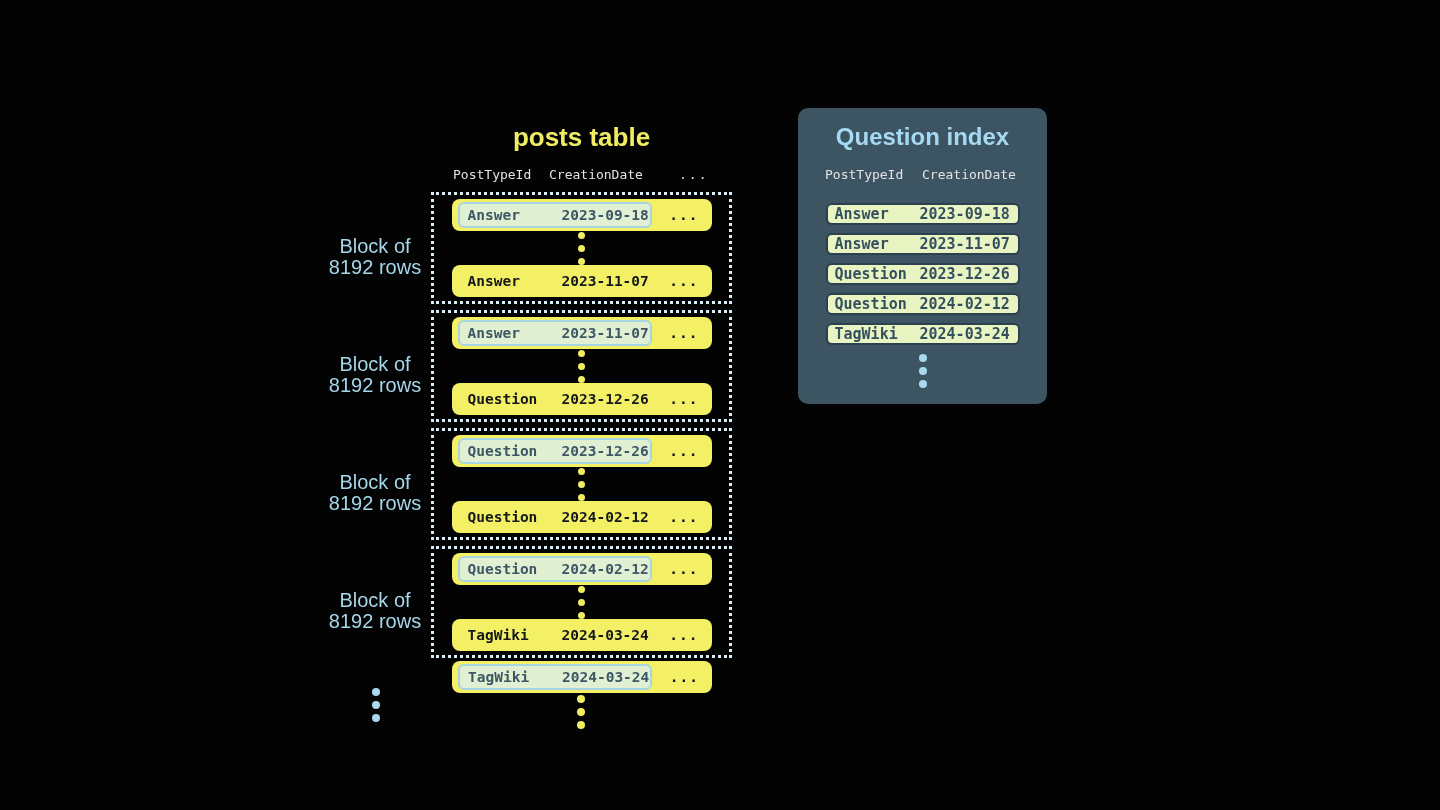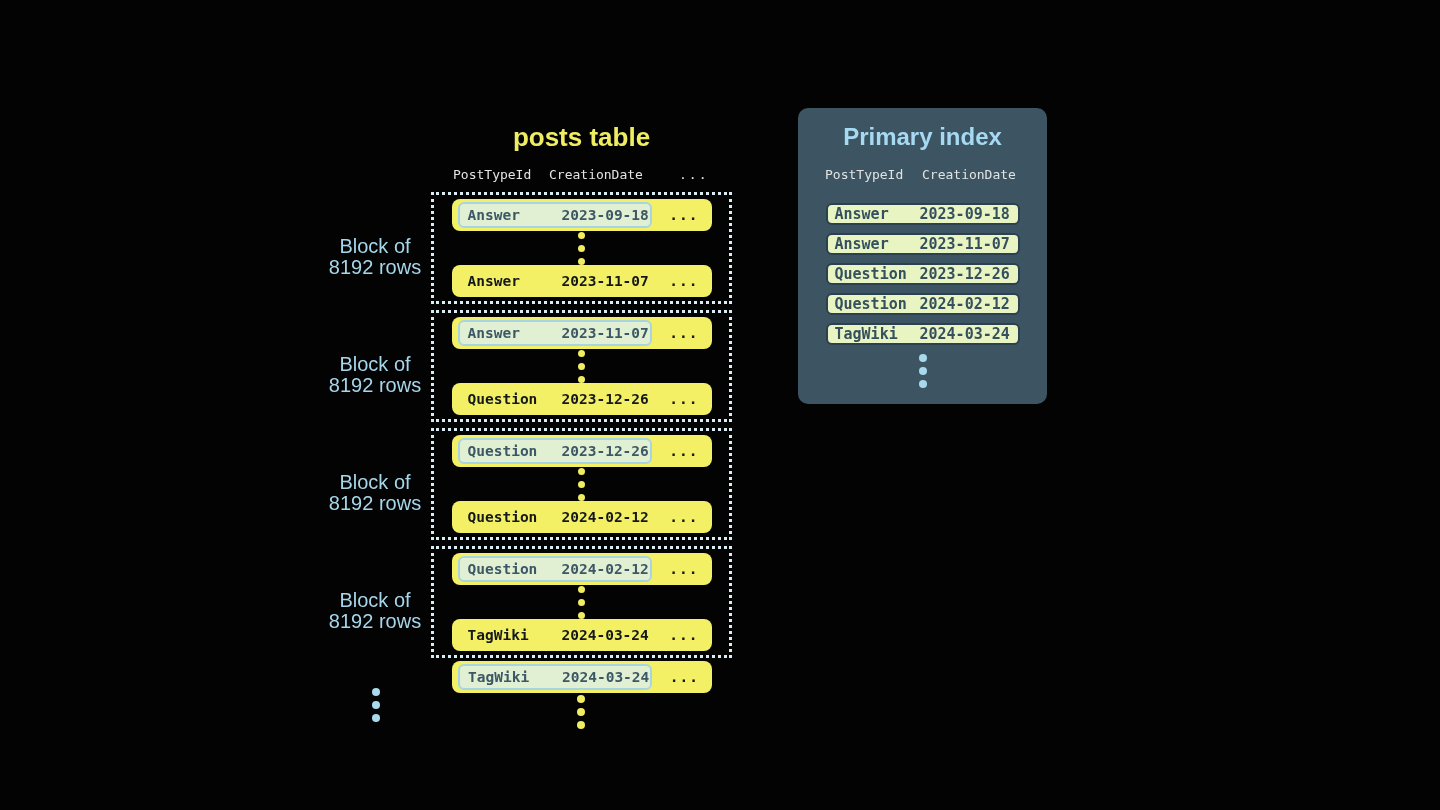--- a/index.html
+++ b/index.html
@@ -237,21 +237,21 @@
       <i></i>
       <i></i>
     </div>
   <div class="dots abs blue tail-blue">
       <i></i>
       <i></i>
       <i></i>
     </div>
 
   <div class="panel">
-    <div class="panel-title">Primary index</div>
+    <div class="panel-title">Question index</div>
     <div class="panel-header mono">
       <span class="h-col0">PostTypeId</span>
       <span class="h-col1">CreationDate</span>
     </div>
     <div class="pill-stack">
       <div class="pill mono">
         <span class="ptype">Answer</span>
         <span class="pdate">2023-09-18</span>
       </div>
       <div class="pill mono">

